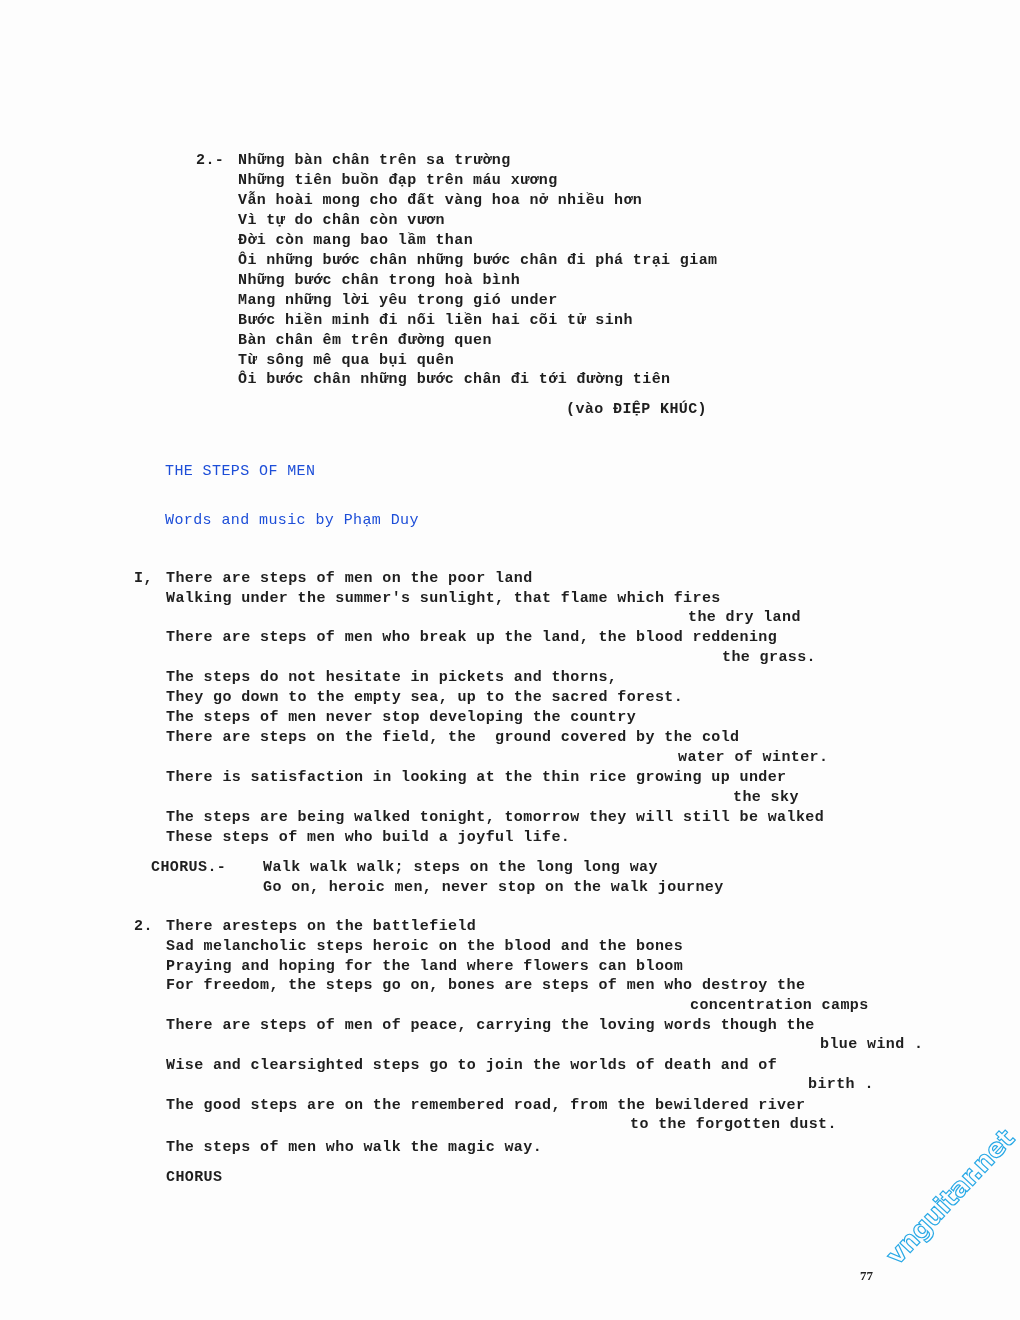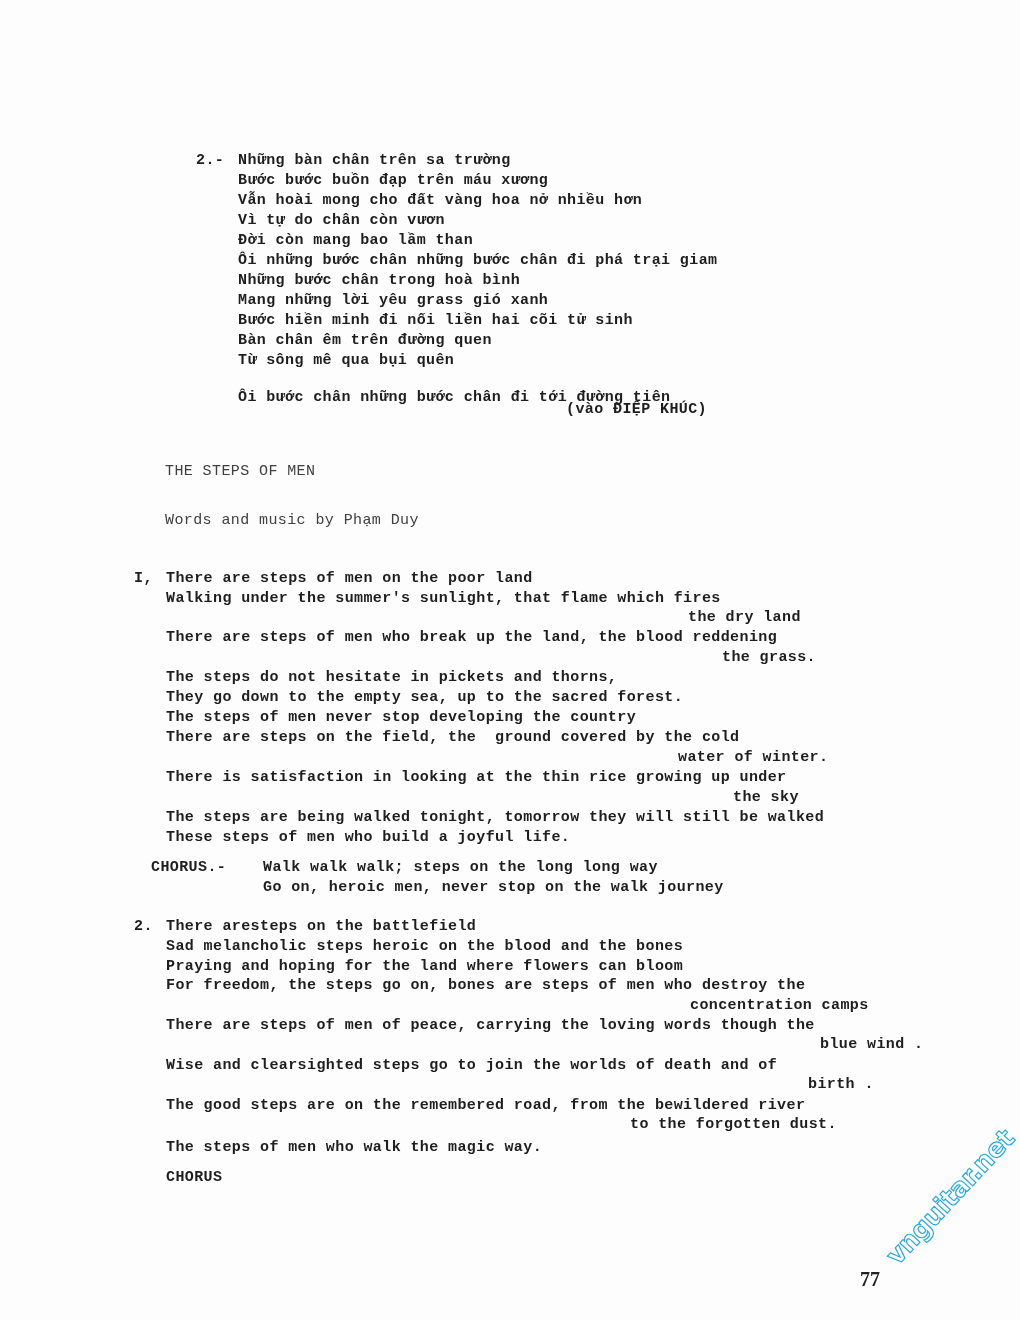--- a/index.html
+++ b/index.html
@@ -13,26 +13,26 @@
   }
   .ln {
     position: absolute;
     white-space: pre;
     font-size: 15px;
     line-height: 18px;
     font-weight: bold;
     letter-spacing: 0.4px;
     color: #1e1e1e;
   }
-  .thin { font-weight: normal; color: #404040; }
+  .thin { font-weight: normal; color: #1d4ed8; }
   .page-number {
     position: absolute;
     left: 860px; top: 1268px;
     font-family: "Liberation Serif", "DejaVu Serif", serif;
-    font-size: 20px; font-weight: bold; color: #222;
+    font-size: 13px; font-weight: bold; color: #222;
   }
   .watermark {
     position: absolute;
     left: 880px; top: 1250px;
     transform: rotate(-47deg);
     transform-origin: left top;
     font-family: "DejaVu Sans", "Liberation Sans", sans-serif;
     font-size: 26px;
     font-weight: bold;
     color: transparent;
@@ -40,31 +40,31 @@
     letter-spacing: -0.5px;
     white-space: nowrap;
   }
 </style>
 </head>
 <body>
 
 <div>
   <span class="ln" style="left:196px;top:152px">2.-</span>
   <span class="ln" style="left:238px;top:152px">Những bàn chân trên sa trường</span>
-  <span class="ln" style="left:238px;top:172px">Bước bước buồn đạp trên máu xương</span>
+  <span class="ln" style="left:238px;top:172px">Những tiên buồn đạp trên máu xương</span>
   <span class="ln" style="left:238px;top:192px">Vẫn hoài mong cho đất vàng hoa nở nhiều hơn</span>
   <span class="ln" style="left:238px;top:212px">Vì tự do chân còn vươn</span>
   <span class="ln" style="left:238px;top:232px">Đời còn mang bao lầm than</span>
   <span class="ln" style="left:238px;top:252px">Ôi những bước chân những bước chân đi phá trại giam</span>
   <span class="ln" style="left:238px;top:272px">Những bước chân trong hoà bình</span>
-  <span class="ln" style="left:238px;top:292px">Mang những lời yêu grass gió xanh</span>
+  <span class="ln" style="left:238px;top:292px">Mang những lời yêu trong gió under</span>
   <span class="ln" style="left:238px;top:312px">Bước hiền minh đi nối liền hai cõi tử sinh</span>
   <span class="ln" style="left:238px;top:332px">Bàn chân êm trên đường quen</span>
   <span class="ln" style="left:238px;top:352px">Từ sông mê qua bụi quên</span>
-  <span class="ln" style="left:238px;top:389px">Ôi bước chân những bước chân đi tới đường tiên</span>
+  <span class="ln" style="left:238px;top:371px">Ôi bước chân những bước chân đi tới đường tiên</span>
   <span class="ln" style="left:566px;top:401px">(vào ĐIỆP KHÚC)</span>
 </div>
 
 <span class="ln thin" style="left:165px;top:463px">THE STEPS OF MEN</span>
 <span class="ln thin" style="left:165px;top:512px">Words and music by Phạm Duy</span>
 
 <div>
   <span class="ln" style="left:134px;top:570px">I,</span>
   <span class="ln" style="left:166px;top:570px">There are steps of men on the poor land</span>
   <span class="ln" style="left:166px;top:590px">Walking under the summer's sunlight, that flame which fires</span>

